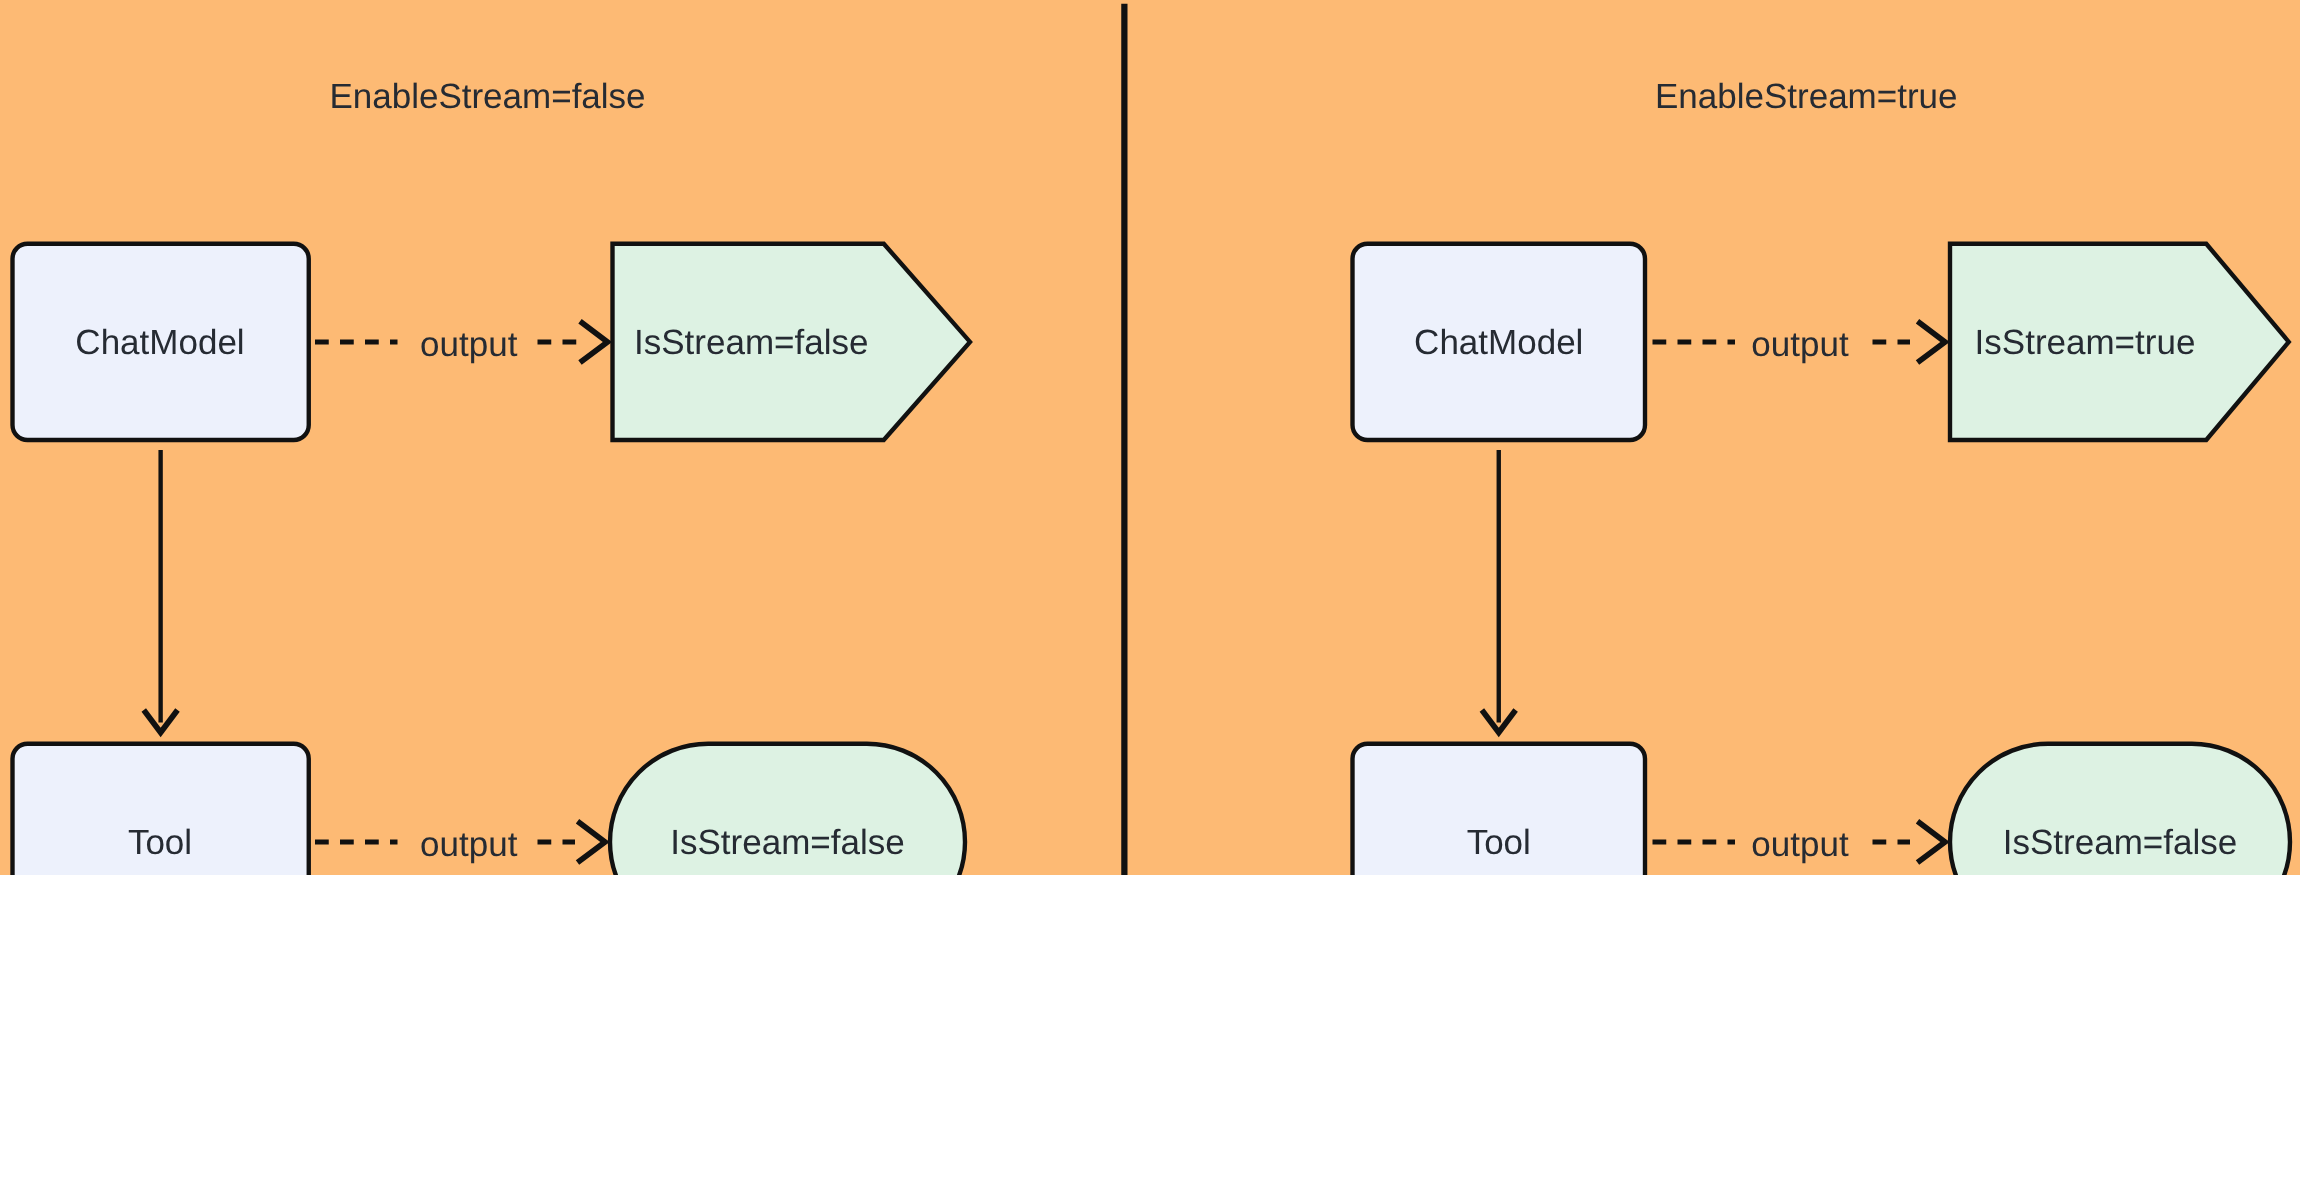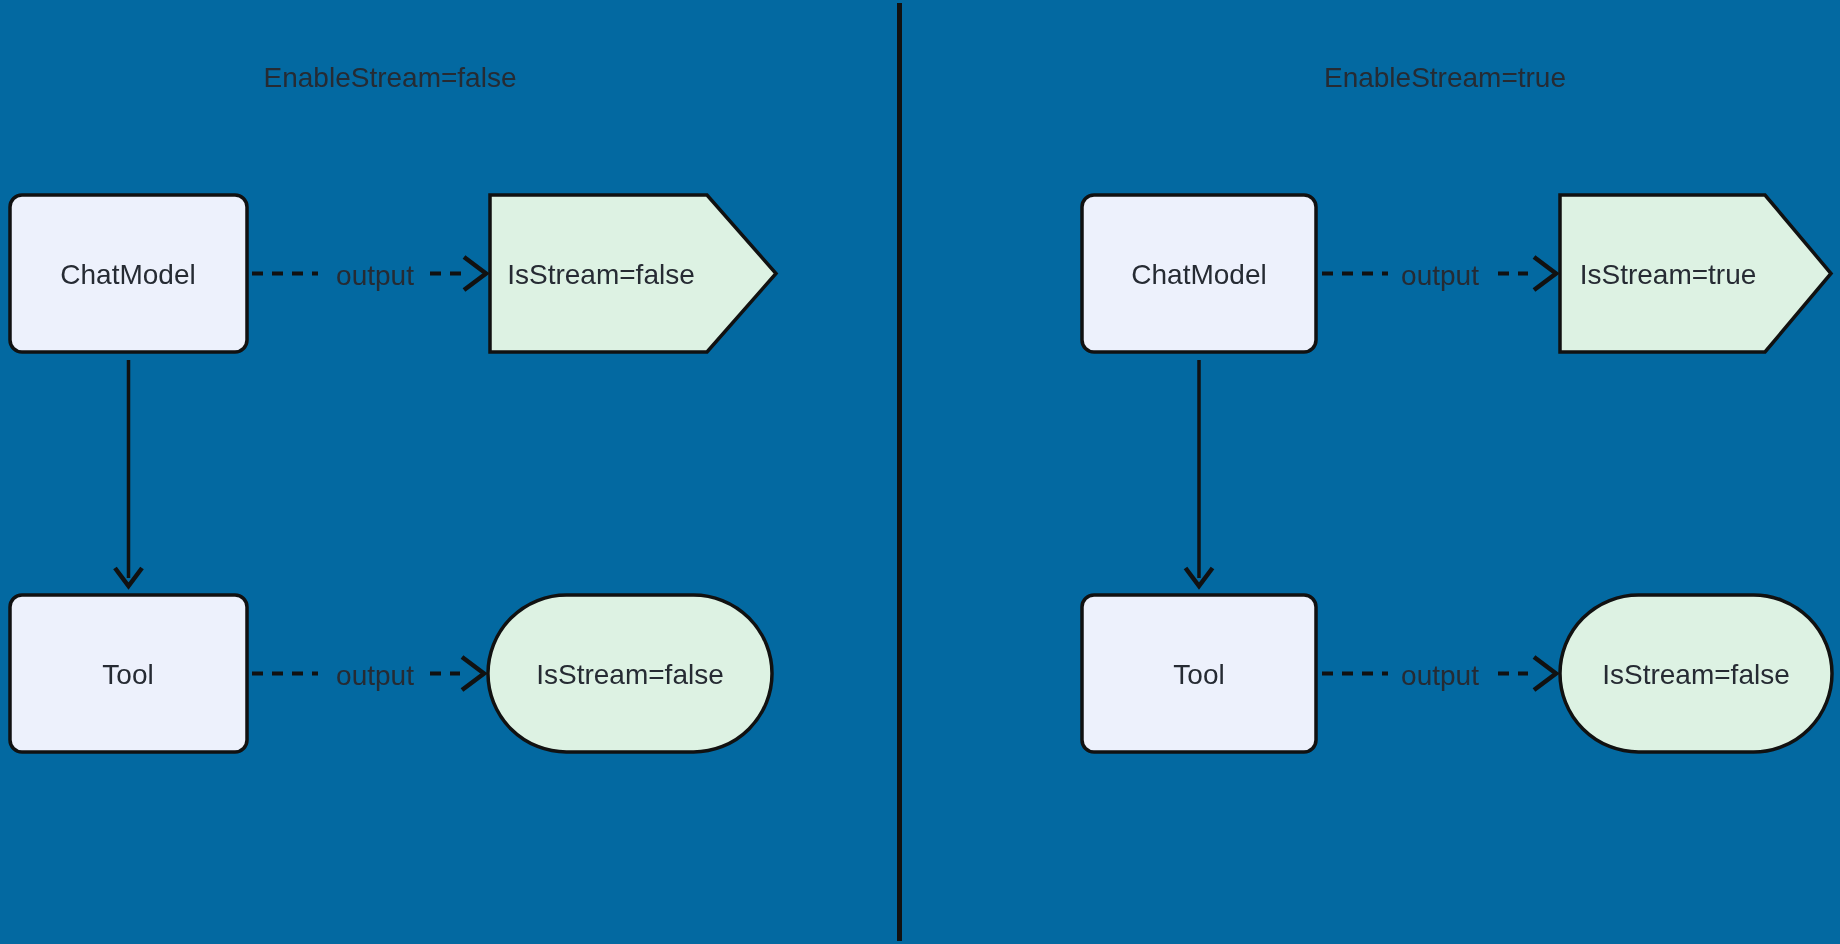--- a/index.html
+++ b/index.html
@@ -3,22 +3,22 @@
 <meta charset="utf-8">
 <style>
   html, body {
     margin: 0;
     padding: 0;
     background: #ffffff;
   }
   .stage {
     position: relative;
     width: 1840px;
-    height: 944px;
-    background: #0369a1;
+    height: 700px;
+    background: #fdba74;
     overflow: hidden;
   }
   svg {
     display: block;
     font-family: "Liberation Sans", "DejaVu Sans", sans-serif;
   }
   .node-label, .edge-label, .panel-title {
     font-size: 28px;
     font-weight: 400;
   }

